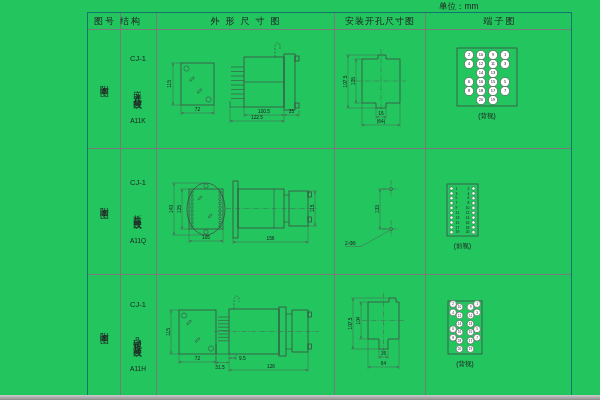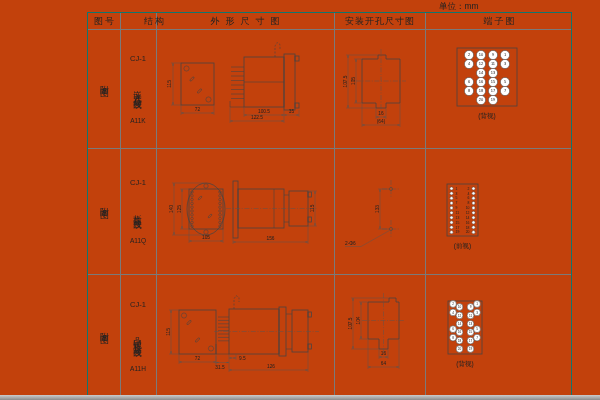--- a/index.html
+++ b/index.html
@@ -1,18 +1,18 @@
 <!DOCTYPE html>
 <html><head>
 <meta charset="utf-8">
 <style>
   * { margin:0; padding:0; box-sizing:border-box; }
   html,body { width:600px; height:400px; }
   body { background:#fff; font-family:"Liberation Sans","DejaVu Sans",sans-serif; color:#222; position:relative; overflow:hidden; }
-  .sheet { position:absolute; inset:0; background:#c2410c; }
+  .sheet { position:absolute; inset:0; background:#22c55e; }
   .unit { position:absolute; left:439px; top:1px; font-size:8.5px; color:#222; }
   .tbl { position:absolute; left:87px; top:12px; width:485px; height:384px; border:1px solid #0f766e; }
   .vline { position:absolute; top:0; bottom:0; width:1px; background:#7a7a7a; }
   .hline { position:absolute; left:0; right:0; height:1px; background:#7a7a7a; }
   .hcell { position:absolute; top:0; height:16px; display:flex; align-items:center; justify-content:center; font-size:9px; letter-spacing:2px; padding-left:2px; }
   .ls5 { letter-spacing:6px; padding-left:6px; }
   .ls1 { letter-spacing:1px; padding-left:1px; }
   .cell { position:absolute; display:flex; align-items:center; justify-content:center; }
   .vtext { writing-mode:vertical-rl; text-orientation:upright; font-size:9px; letter-spacing:4px; }
   .struct { flex-direction:column; gap:21px; }
@@ -42,21 +42,21 @@
 
     <div class="vline" style="left:32px"></div>
     <div class="vline" style="left:68px"></div>
     <div class="vline" style="left:246px"></div>
     <div class="vline" style="left:337px"></div>
     <div class="hline" style="top:16px"></div>
     <div class="hline" style="top:135px"></div>
     <div class="hline" style="top:261px"></div>
 
     <div class="hcell" style="left:0;width:32px">图号</div>
-    <div class="hcell" style="left:48px;width:36px">结构</div>
+    <div class="hcell" style="left:24px;width:36px">结构</div>
     <div class="hcell ls5" style="left:68px;width:178px">外形尺寸图</div>
     <div class="hcell ls1" style="left:246px;width:91px">安装开孔尺寸图</div>
     <div class="hcell" style="left:337px;width:148px">端子图</div>
 
     <div class="cell" style="left:0;top:16px;width:32px;height:119px">
         <span class="vtext">附图3</span>
       </div>
     <div class="cell" style="left:0;top:135px;width:32px;height:126px">
         <span class="vtext">附图3</span>
       </div>

